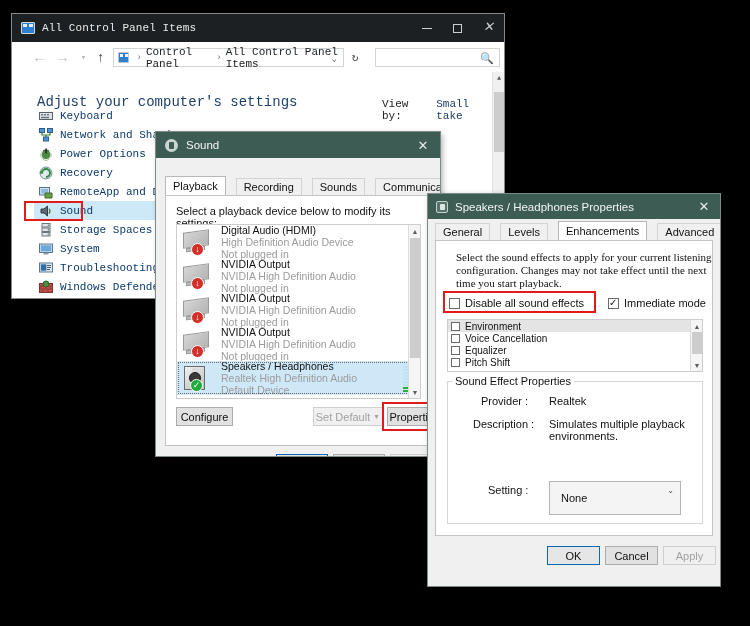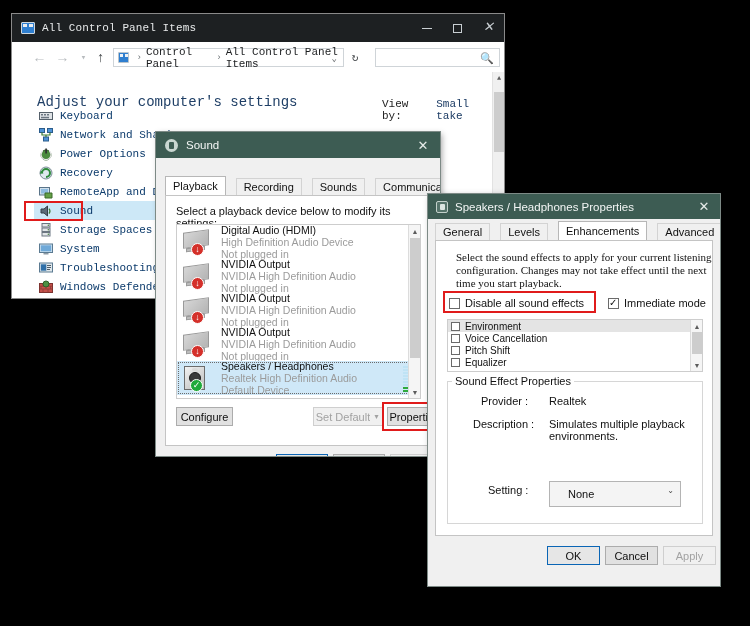--- a/index.html
+++ b/index.html
@@ -298,23 +298,23 @@
   #sep-legend{
     position:absolute;left:16px;top:134px;background:#ffffff;padding:0 3px;font-size:11px;color:#111;
   }
   .kv{position:absolute;font-size:11px;color:#111;}
   #kv-provider-k{left:45px;top:154px;}
   #kv-provider-v{left:113px;top:154px;}
   #kv-desc-k{left:37px;top:177px;}
   #kv-desc-v{left:113px;top:177px;}
   #kv-setting-k{left:52px;top:243px;}
   #setting-select{
-    position:absolute;left:113px;top:240px;width:132px;height:26px;
+    position:absolute;left:113px;top:240px;width:132px;height:34px;
     border:1px solid #b4b4b4;background:#f4f4f4;box-sizing:border-box;
-    display:flex;align-items:center;font-size:11px;color:#111;padding-left:18px;
+    display:flex;align-items:center;font-size:11px;color:#111;padding-left:11px;
   }
   #setting-caret{position:absolute;right:6px;top:4px;font-size:8px;color:#4a4a4a;}
 
   #props-footer{position:absolute;left:0;top:352px;width:292px;}
   #props-ok{position:absolute;left:119px;top:0;width:53px;}
   #props-cancel{position:absolute;left:177px;top:0;width:53px;}
   #props-apply{position:absolute;left:235px;top:0;width:53px;}
 </style>
 </head>
 <body>
@@ -680,25 +680,25 @@
       <div class="effect-row hl">
         <span class="cbx"></span>
         <span class="elbl">Environment</span>
       </div>
       <div class="effect-row">
         <span class="cbx"></span>
         <span class="elbl">Voice Cancellation</span>
       </div>
       <div class="effect-row">
         <span class="cbx"></span>
-        <span class="elbl">Pitch Shift</span>
+        <span class="elbl">Equalizer</span>
       </div>
       <div class="effect-row">
         <span class="cbx"></span>
-        <span class="elbl">Equalizer</span>
+        <span class="elbl">Pitch Shift</span>
       </div>
       <div id="effects-scroll">
         <div class="sb-arrow" style="top:0;">▲</div>
         <div id="effects-thumb"></div>
         <div class="sb-arrow" style="bottom:0;">▼</div>
       </div>
     </div>
 
     <div id="sep-group"></div>
     <div id="sep-legend">Sound Effect Properties</div>

